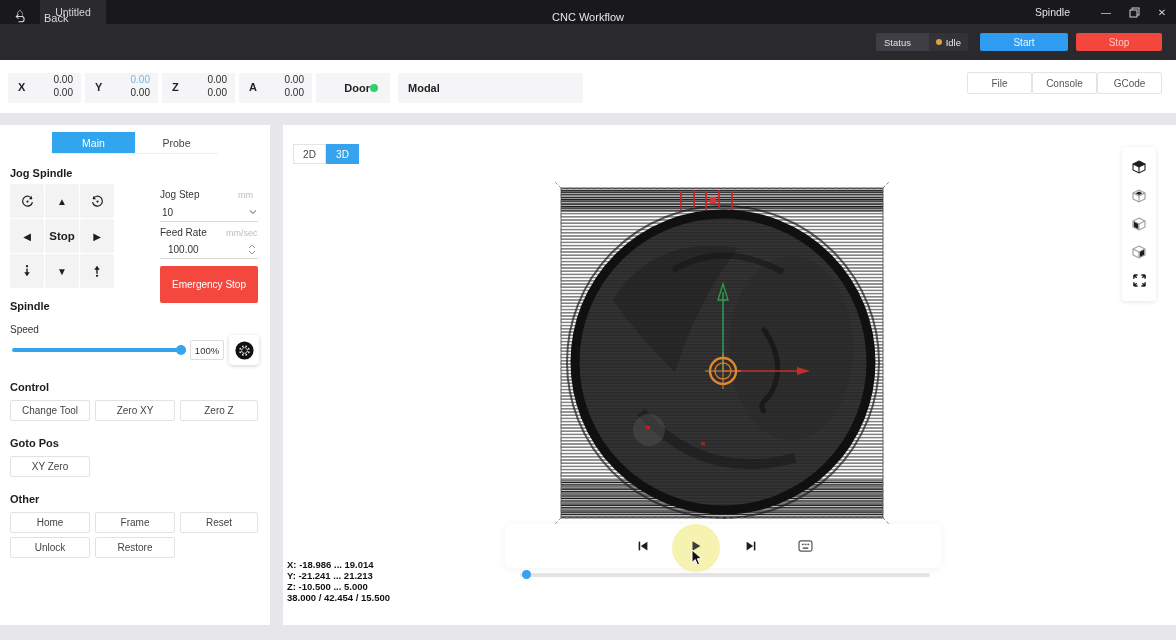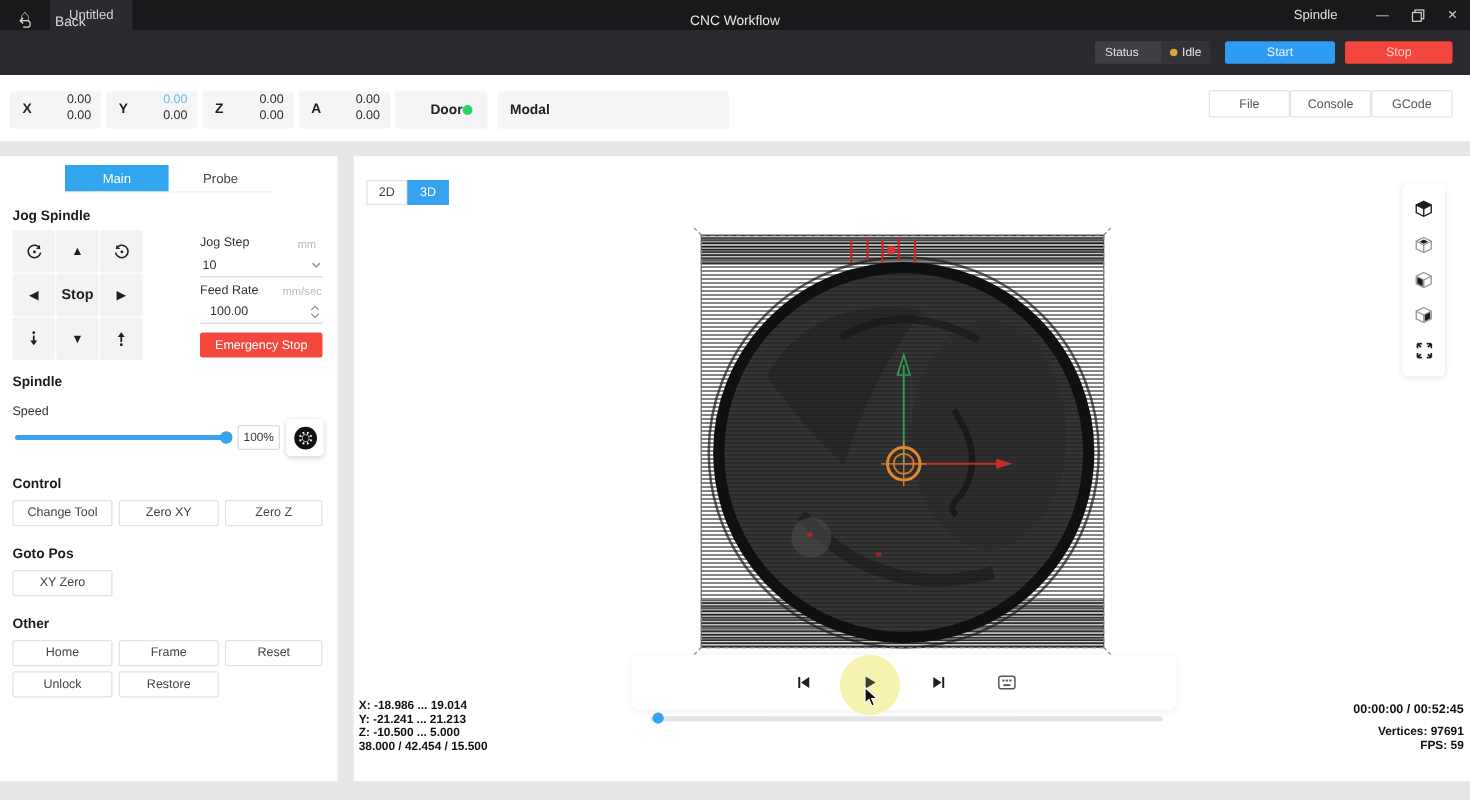--- a/index.html
+++ b/index.html
@@ -55,21 +55,21 @@
   .jog-btn { background:#f3f3f3; border:none; border-radius:2px; display:flex; align-items:center; justify-content:center; color:#1e1e1e; font-size:11px; }
   .jog-btn .tri { font-size:10px; }
   .jog-stop { font-weight:bold; font-size:11.5px; }
   .fld-label { position:absolute; font-size:10px; color:#333; }
   .fld-unit { position:absolute; font-size:9px; color:#bcbcbc; }
   .select-box { position:absolute; left:160px; width:98px; height:19px; border-bottom:1px solid #d8d8d8; font-size:10px; color:#333; display:flex; align-items:center; }
   .select-box .val { flex:1; padding-left:2px; }
   .num-box { position:absolute; left:160px; width:98px; height:19px; border-bottom:1px solid #d8d8d8; font-size:10px; color:#333; display:flex; align-items:center; }
   .num-box .val { flex:1; padding-left:8px; }
   .spin { display:flex; flex-direction:column; gap:1px; padding-right:2px; color:#999; }
-  .emg-btn { position:absolute; left:160px; top:266px; width:98px; height:20px; background:#f4473d; border:none; border-radius:2px; color:#fff; font-size:10px; }
+  .emg-btn { position:absolute; left:160px; top:266px; width:98px; height:37px; background:#f4473d; border:none; border-radius:2px; color:#fff; font-size:10px; }
   .slider { position:absolute; left:12px; top:348px; width:172px; height:4px; background:#35a3ee; border-radius:2px; }
   .slider .handle { position:absolute; right:-2px; top:-3px; width:10px; height:10px; border-radius:50%; background:#35a3ee; }
   .pct-box { position:absolute; left:190px; top:340px; width:34px; height:20px; border:1px solid #ddd; border-radius:2px; font-size:9.5px; color:#333; display:flex; align-items:center; justify-content:center; }
   .gear-btn { position:absolute; left:229px; top:335px; width:30px; height:30px; background:#fff; border:none; border-radius:4px; box-shadow:0 1px 4px rgba(0,0,0,.18); display:flex; align-items:center; justify-content:center; }
   .row-btn { position:absolute; height:21px; background:#fff; border:1px solid #e2e2e2; border-radius:2px; color:#444; font-size:10px; display:flex; align-items:center; justify-content:center; }
 
   
   .view-tabs { position:absolute; left:293px; top:144px; display:flex; }
   .view-tab { width:33px; height:20px; font-size:10px; display:flex; align-items:center; justify-content:center; background:#fff; border:1px solid #e4e4e4; color:#444; }
   .view-tab.active { background:#35a3ee; border-color:#35a3ee; color:#fff; }
@@ -449,19 +449,14 @@
     <path d="M1 1 L1 13.5 L4.2 10.6 L6.4 15.8 L8.6 14.8 L6.4 9.8 L10.6 9.6 Z" fill="#111" stroke="#fff" stroke-width="1"></path>
   </svg>
 
   <div class="bounds-text">
     <div>X: -18.986 ... 19.014</div>
     <div>Y: -21.241 ... 21.213</div>
     <div>Z: -10.500 ... 5.000</div>
     <div>38.000 / 42.454 / 15.500</div>
   </div>
 
-  <div class="stats-text">
-    <div class="time">00:00:00 / 00:52:45</div>
-    <div class="v2">Vertices: 97691</div>
-    <div class="v3">FPS: 59</div>
-  </div>
 
 </div>
 
 </body></html>

